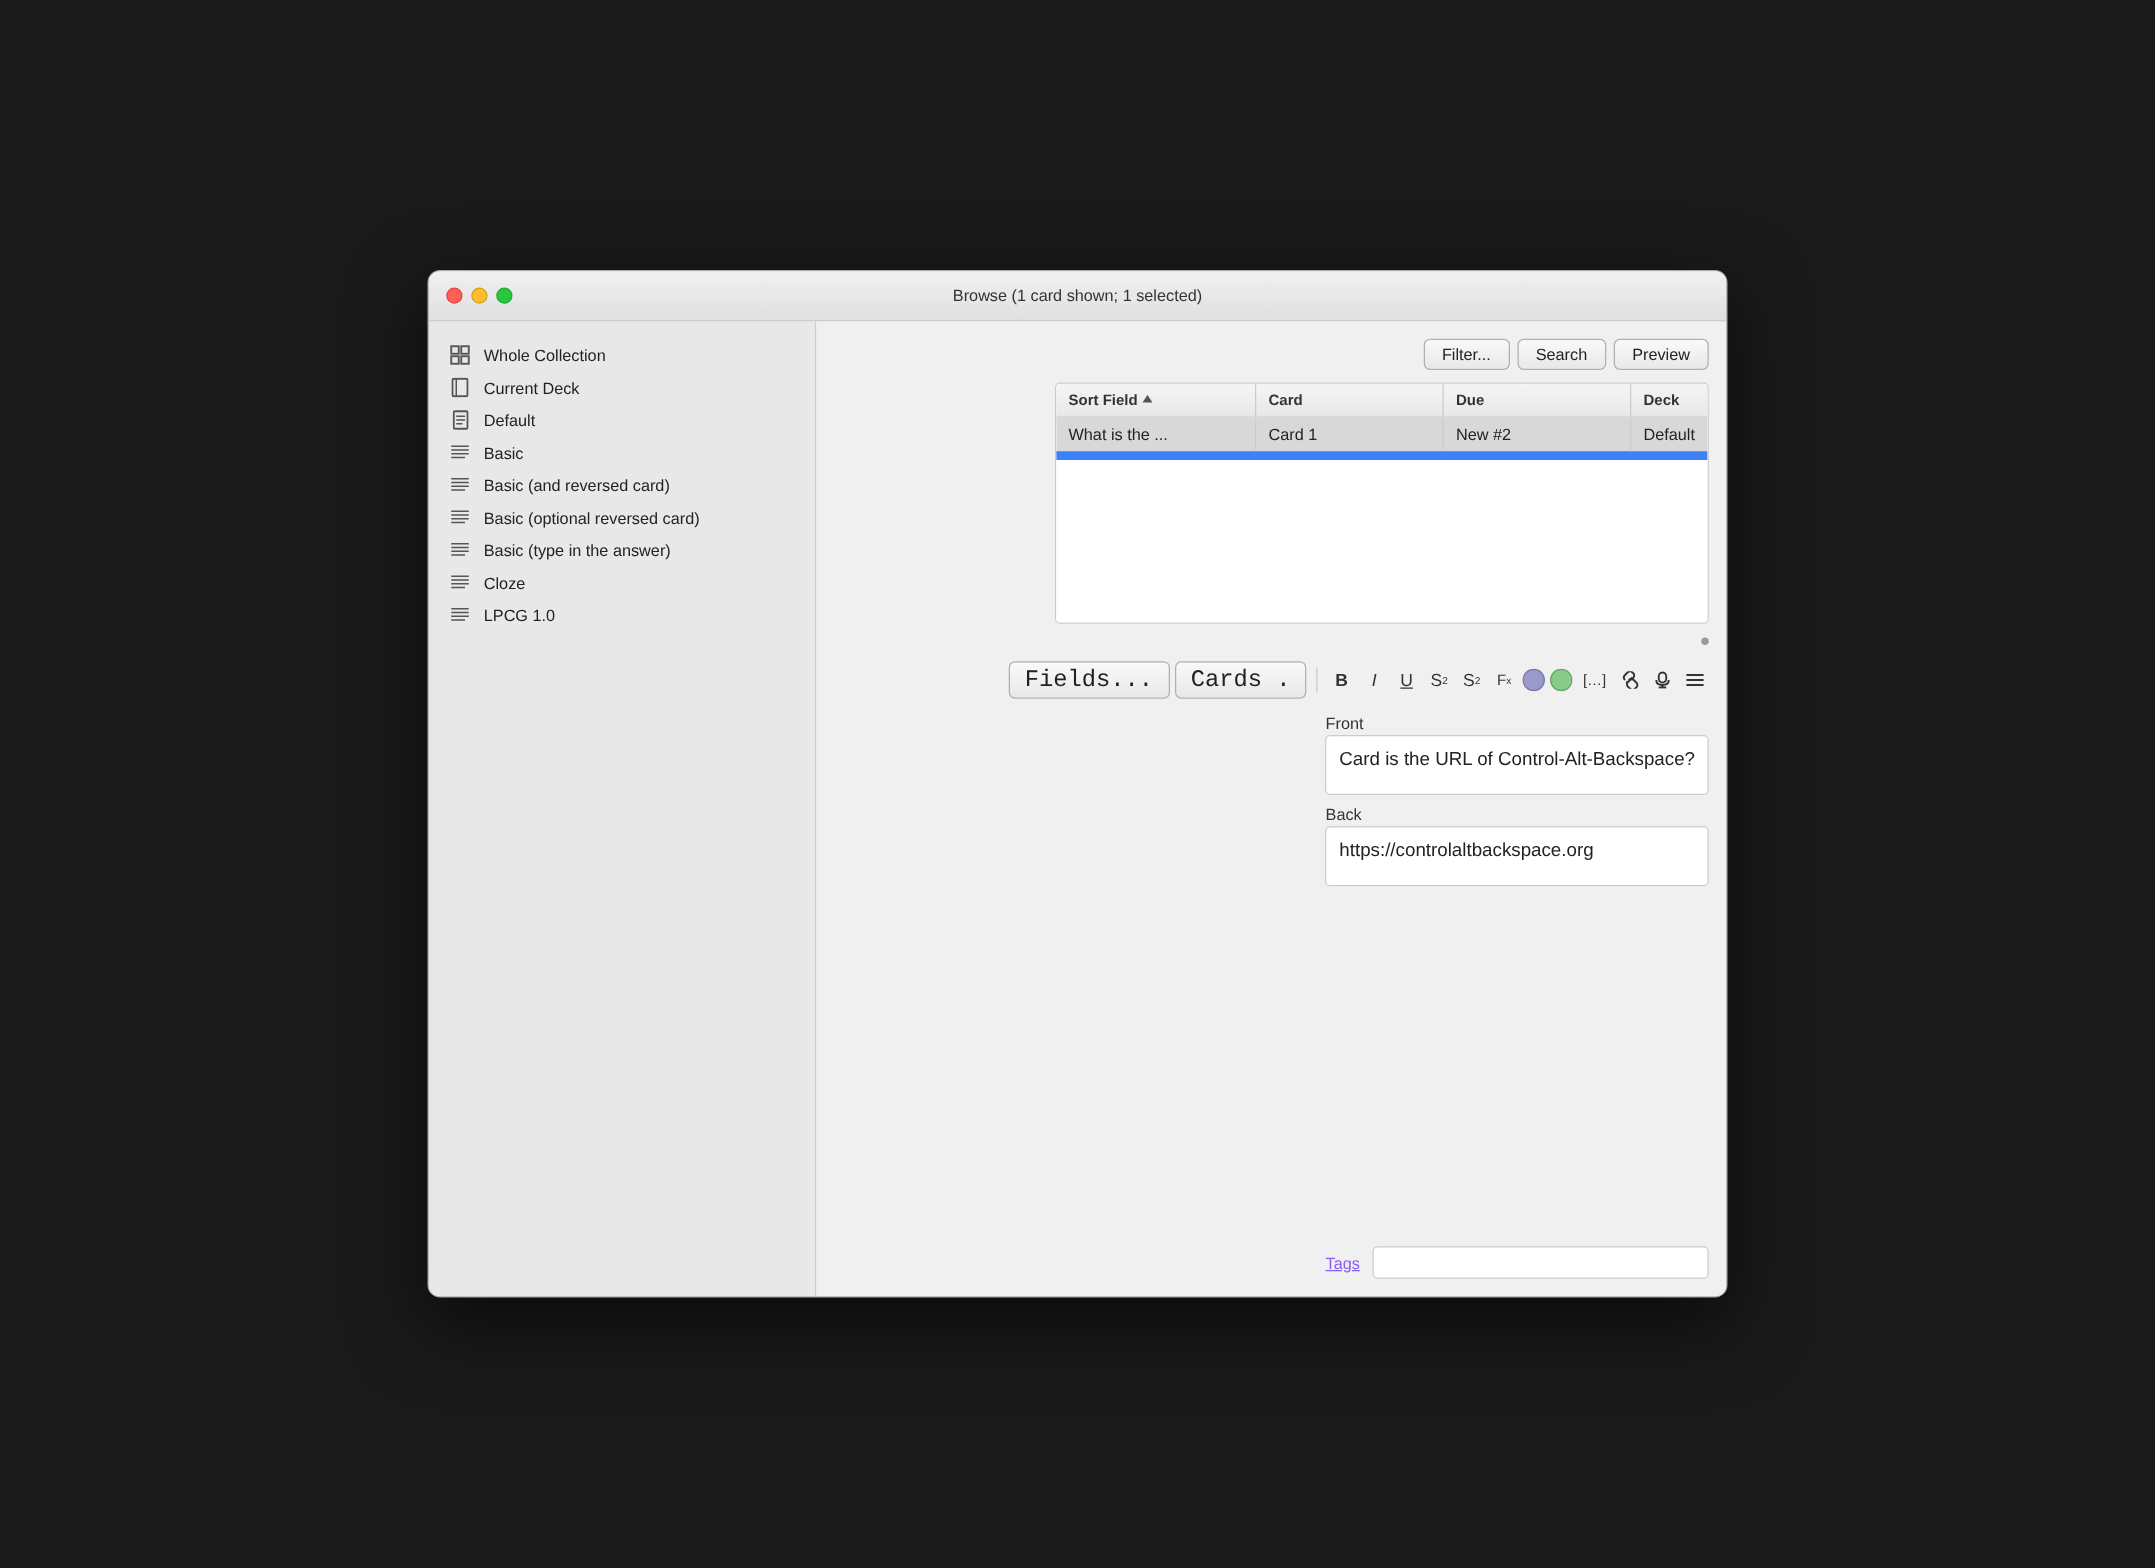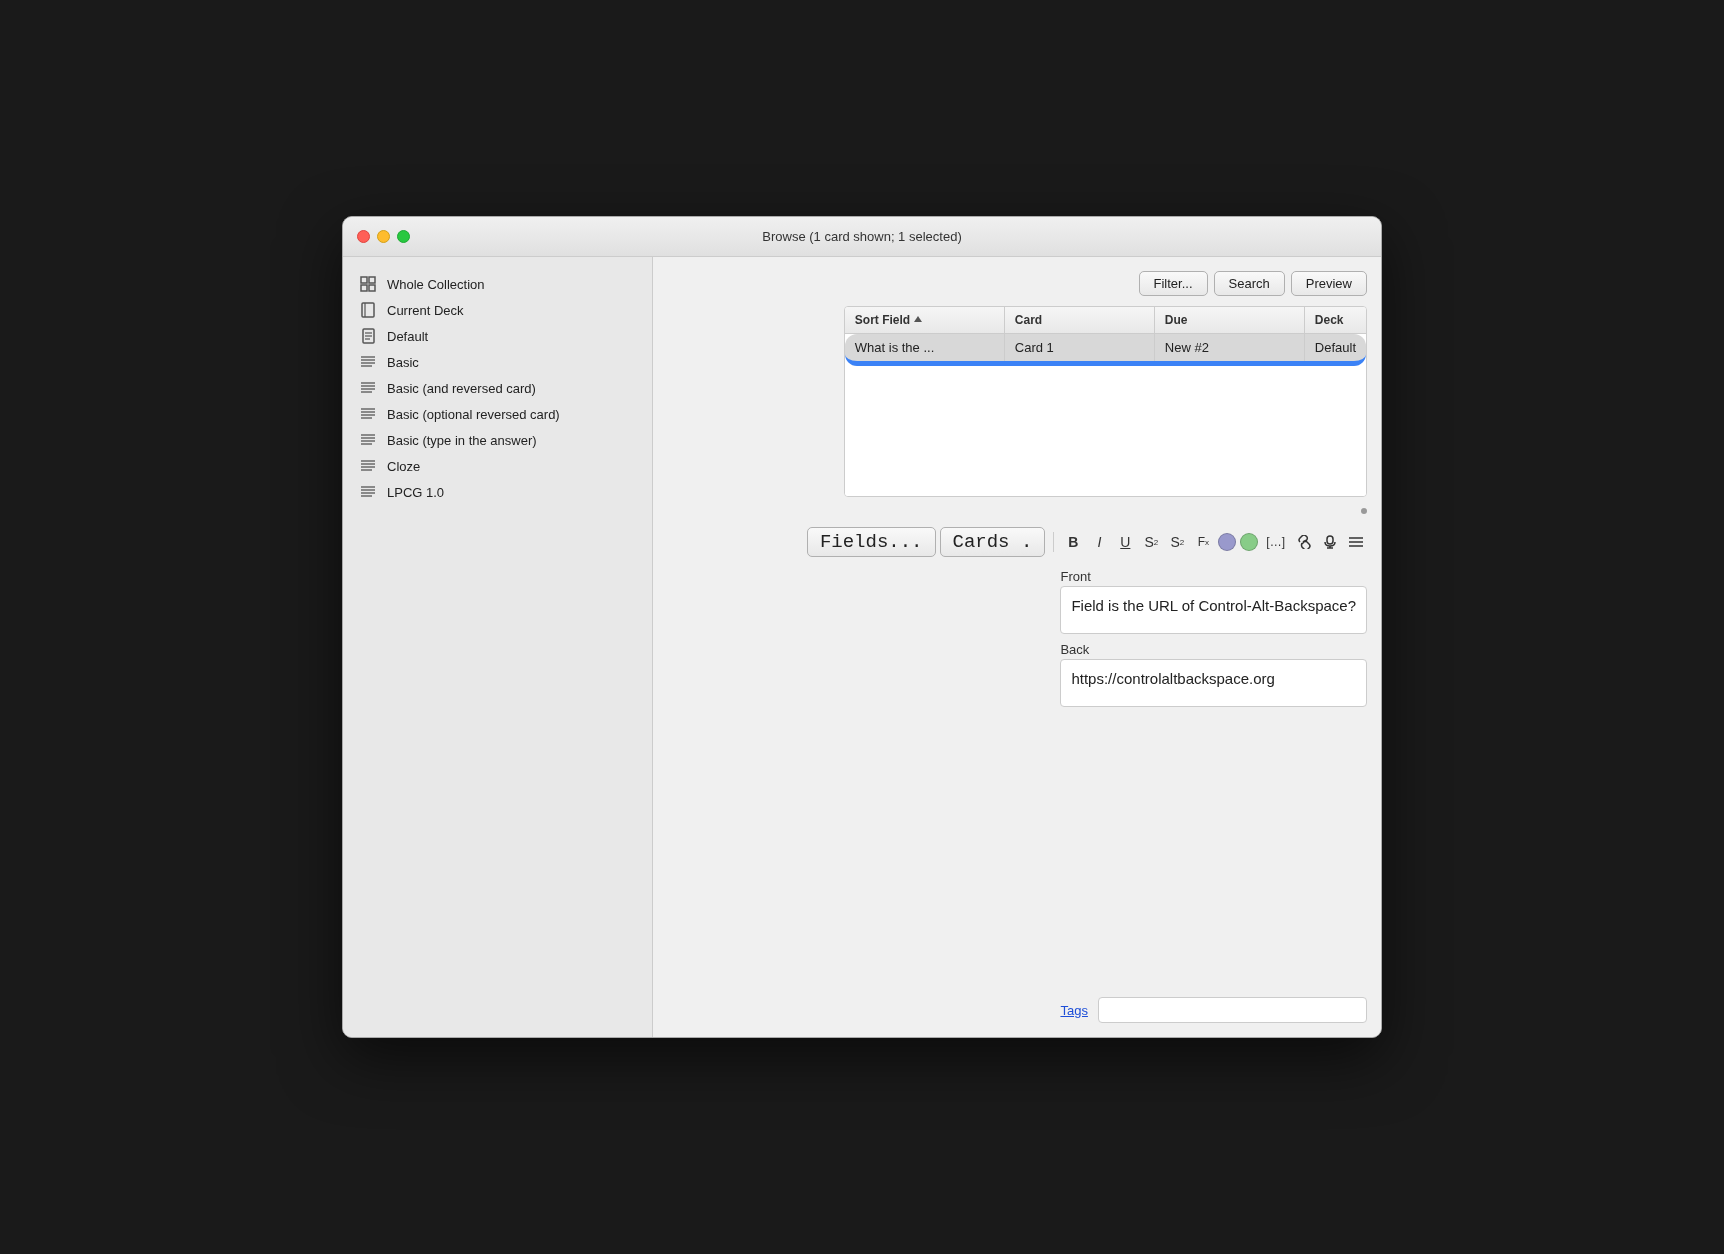--- a/index.html
+++ b/index.html
@@ -178,22 +178,21 @@
       align-items: center;
       gap: 4px;
     }
 
     .th:last-child { border-right: none; }
 
     .table-row {
       display: grid;
       grid-template-columns: 160px 150px 150px 1fr;
       background: #d8d8d8;
-      border-bottom: 5px solid #3b82f6;
-      border-radius: 12px;
+      border-bottom: 7px solid #3b82f6;
     }
 
     .td {
       padding: 6px 10px;
       font-size: 13px;
       color: #222;
       border-right: 1px solid #ccc;
     }
 
     .td:last-child { border-right: none; }
@@ -297,21 +296,21 @@
     .tags-row {
       display: flex;
       align-items: center;
       gap: 10px;
       margin-top: auto;
       padding-top: 8px;
     }
 
     .tags-label {
       font-size: 13px;
-      color: #1d4ed8;
+      color: #8b5cf6;
       white-space: nowrap;
       text-decoration: underline;
     }
 
     .tags-input {
       flex: 1;
       background: #fff;
       border: 1px solid #ccc;
       border-radius: 4px;
       padding: 4px 8px;
@@ -508,21 +507,21 @@
             <line x1="0" y1="1" x2="14" y2="1"></line>
             <line x1="0" y1="5" x2="14" y2="5"></line>
             <line x1="0" y1="9" x2="14" y2="9"></line>
           </svg>
         </button>
       </div>
 
       <div class="card-editor">
         <div>
           <div class="field-label">Front</div>
-          <div class="field-content">Field is the URL of Control-Alt-Backspace?</div>
+          <div class="field-content">Card is the URL of Control-Alt-Backspace?</div>
         </div>
         <div>
           <div class="field-label">Back</div>
           <div class="field-content">https://controlaltbackspace.org</div>
         </div>
         <div class="tags-row">
           <span class="tags-label">Tags</span>
           <input class="tags-input" type="text" style="">
         </div>
       </div>

